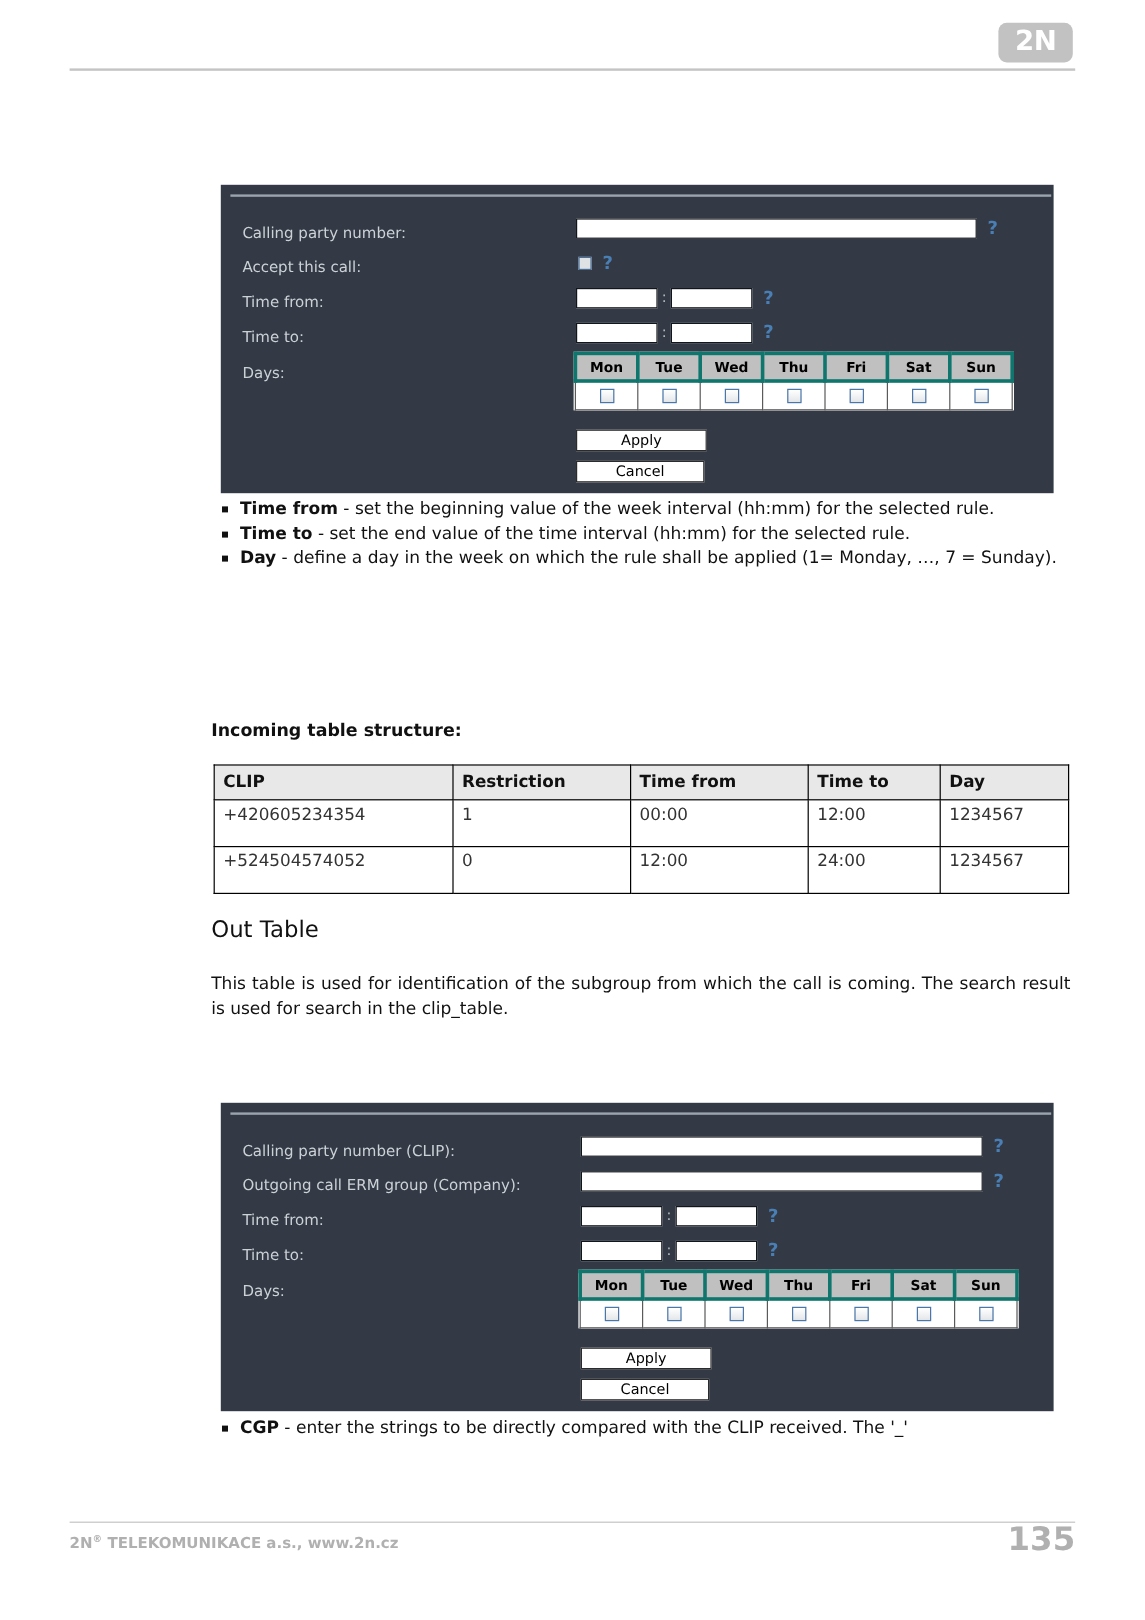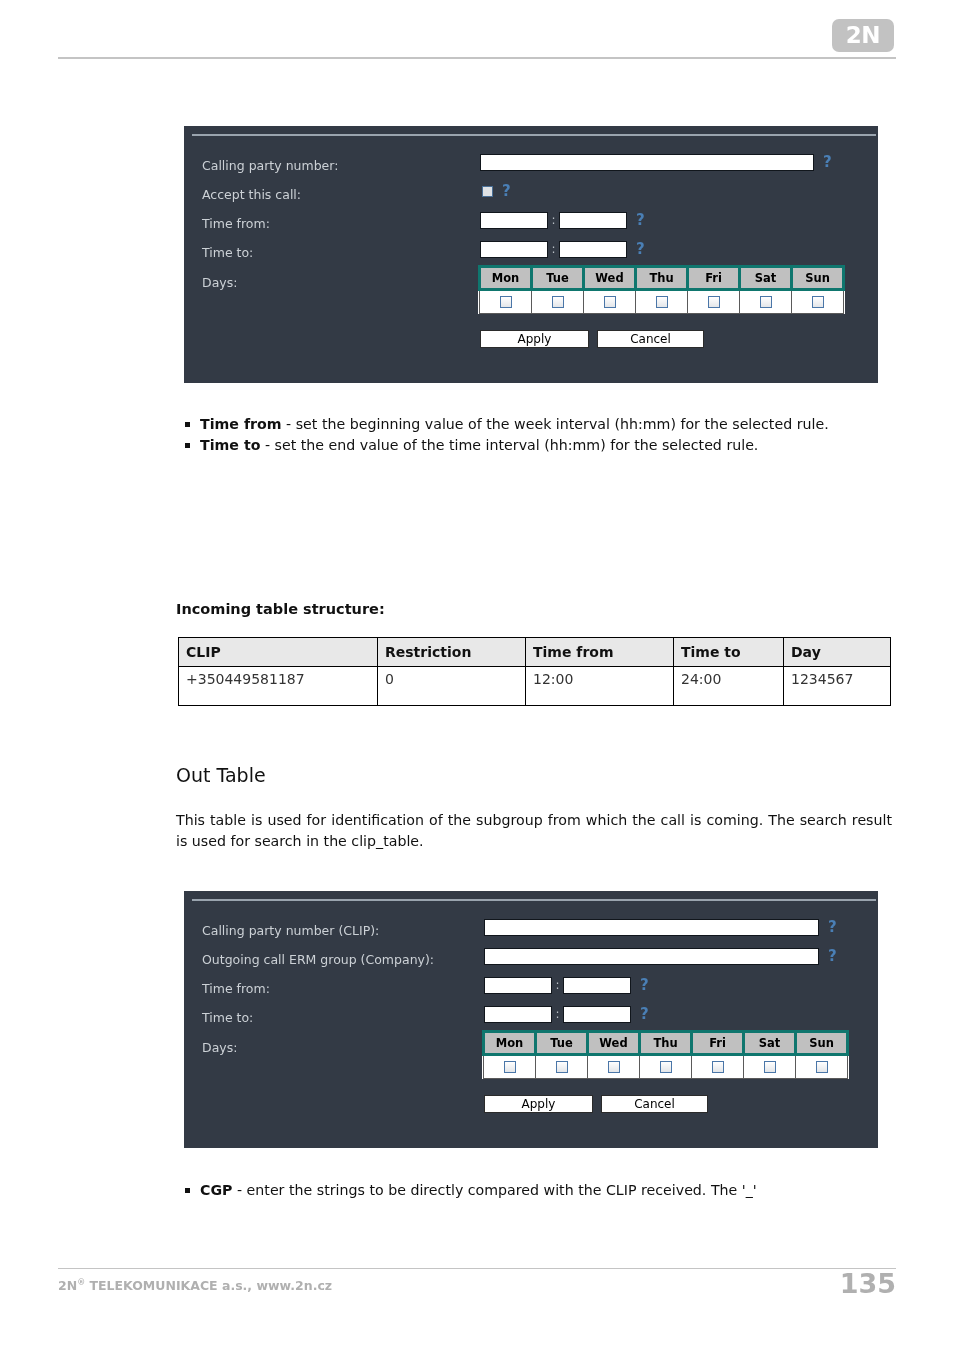--- a/index.html
+++ b/index.html
@@ -50,20 +50,21 @@
     width: 838px;
     height: 2px;
     background: #c4c4c4;
   }
 
   
   .panel {
     position: absolute;
     background: #333a45;
     box-sizing: border-box;
+    margin-top: 28px;
   }
   .panel-toprule {
     position: absolute;
     left: 8px;
     top: 8px;
     right: 2px;
     height: 2px;
     background: #9aa4ae;
   }
   .panel-row {
@@ -151,20 +152,21 @@
     background: linear-gradient(#ffffff, #e3e6e9);
     border: 1.5px solid #4a76a8;
     box-sizing: border-box;
     display: inline-block;
   }
 
   .btn-row {
     position: absolute;
     display: flex;
     gap: 8px;
+    flex-direction: column;
   }
   .form-btn {
     background: #ffffff;
     border: 1px solid #2b2b2b;
     color: #000000;
     font-size: 12px;
     height: 18px;
     line-height: 16px;
     text-align: center;
     box-sizing: border-box;
@@ -356,20 +358,23 @@
     <button class="form-btn" style="width:107px;">Cancel</button>
   </div>
 </div>
 
 <ul class="bullet-list" style="left:176px; top:414px; width:716px;">
   <li class="bullet-item">
     <b>Time from</b><span> - set the beginning value of the week interval (hh:mm) for the selected rule.</span>
   </li>
   <li class="bullet-item">
     <b>Time to</b><span> - set the end value of the time interval (hh:mm) for the selected rule.</span>
+  </li>
+  <li class="bullet-item">
+    <b>Day</b><span> - define a day in the week on which the rule shall be applied (1= Monday, …, 7 = Sunday).</span>
   </li>
 </ul>
 
 <div class="section-label" style="left:176px; top:601px;">Incoming table structure:</div>
 
 <table class="struct-table" style="left:178px; top:637px; width:712px;">
   <colgroup>
     <col style="width:199px">
       <col style="width:148px">
       <col style="width:148px">
@@ -380,21 +385,28 @@
     <tr>
       <th>CLIP</th>
       <th>Restriction</th>
       <th>Time from</th>
       <th>Time to</th>
       <th>Day</th>
     </tr>
   </thead>
   <tbody>
     <tr>
-      <td>+350449581187</td>
+      <td>+420605234354</td>
+      <td>1</td>
+      <td>00:00</td>
+      <td>12:00</td>
+      <td>1234567</td>
+    </tr>
+    <tr>
+      <td>+524504574052</td>
       <td>0</td>
       <td>12:00</td>
       <td>24:00</td>
       <td>1234567</td>
     </tr>
   </tbody>
 </table>
 
 <div class="section-h2" style="left:176px; top:764px;">Out Table</div>
 

